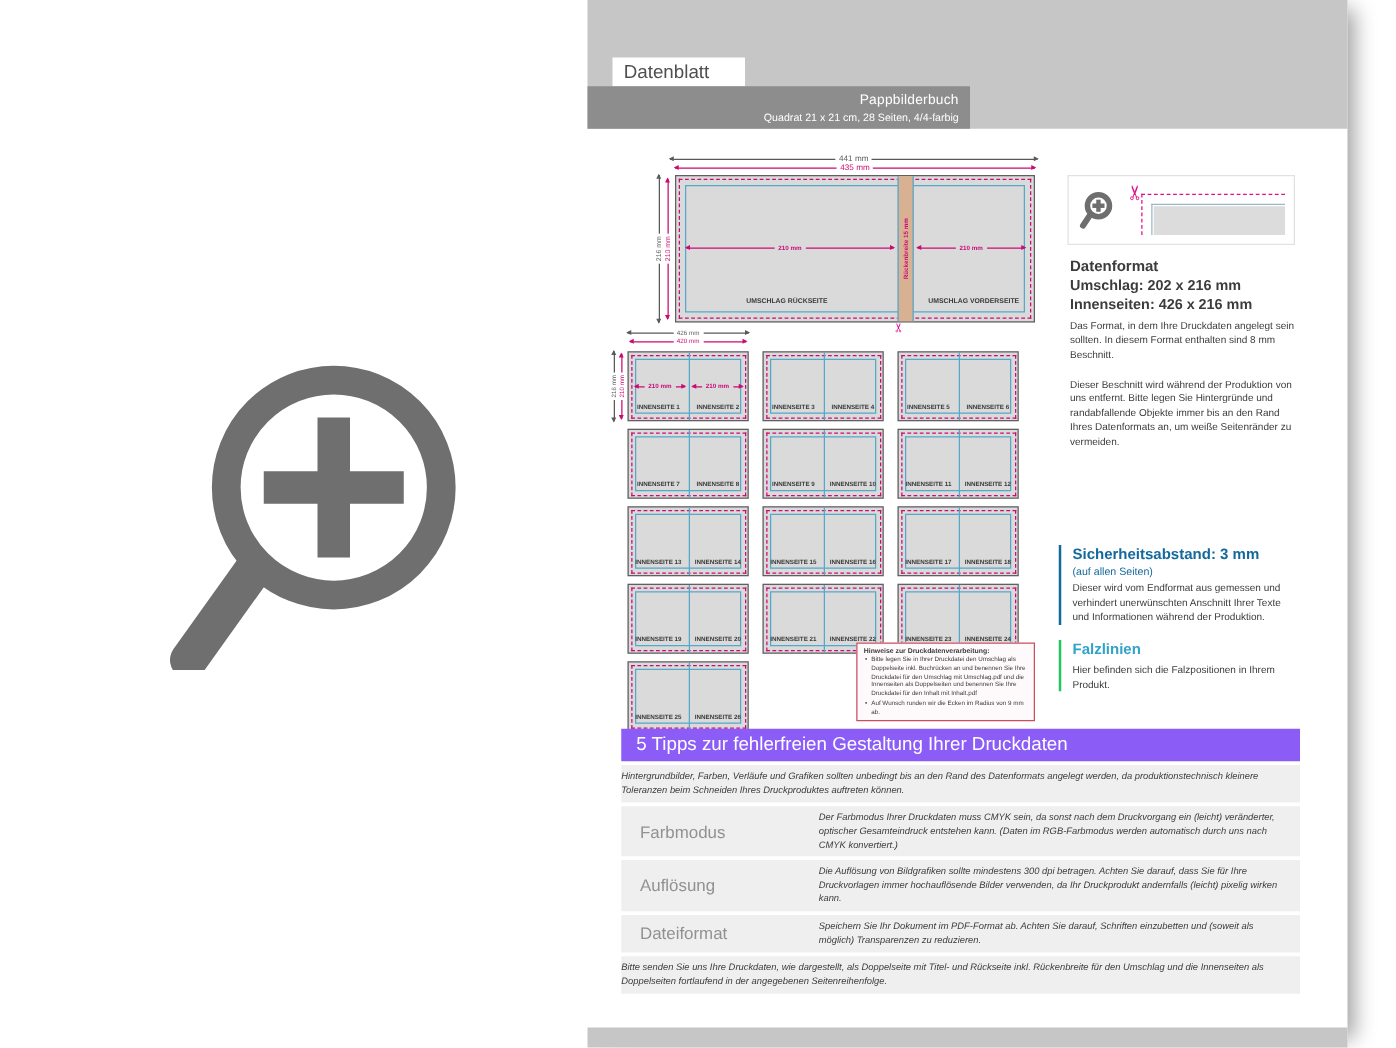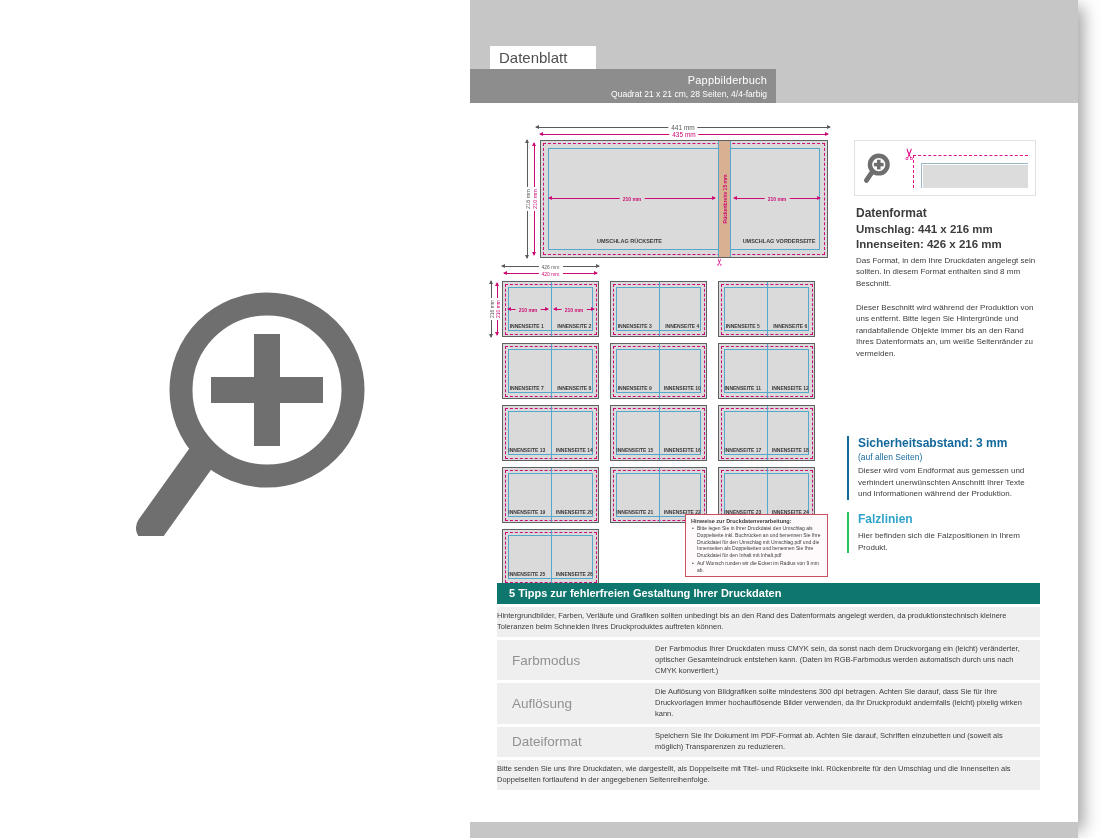--- a/index.html
+++ b/index.html
@@ -83,24 +83,24 @@
   .blk-daten{top:206px;}
   .blk-end{top:352px;border-left:2px dashed #cc0a74;}
   .blk-end h3,.blk-end .bold-line{color:#cc0a74;}
   .blk-sich{top:436px;border-left:2px solid #14699c;}
   .blk-sich h3{color:#14699c;}
   .blk-sich .sub{font-size:8.5px;color:#14699c;line-height:1.2;}
   .blk-falz{top:512px;border-left:2px solid #22c55e;}
   .blk-falz h3{color:#2fa3c9;}
   
   .tips{position:absolute;left:27px;top:583px;width:543px;}
-  .tips-header{background:#0f766e;color:#fff;font-size:11px;padding:4px 0 5px 12px;font-weight:bold;}
+  .tips-header{background:#8b5cf6;color:#fff;font-size:15px;padding:4px 0 5px 12px;}
   .trow{display:flex;background:#f0efef;margin-top:3px;}
   .tlabel{width:158px;min-width:158px;font-size:13.5px;color:#919191;display:flex;align-items:center;padding-left:15px;box-sizing:border-box;}
-  .ttext{font-size:7.5px;line-height:1.45;color:#3c3c3c;padding:4px 12px 4px 0;flex:1;}
+  .ttext{font-size:7.5px;line-height:1.45;color:#3c3c3c;padding:4px 12px 4px 0;flex:1;font-style:italic;}
 </style>
 </head>
 <body>
 
 <svg class="zoom-big" viewBox="0 0 230 250">
   <circle cx="132" cy="104" r="86" fill="none" stroke="#6f6f6f" stroke-width="23"></circle>
   <rect x="76" y="91" width="112" height="26" fill="#6f6f6f"></rect>
   <rect x="119" y="48" width="26" height="112" fill="#6f6f6f"></rect>
   <line x1="66" y1="172" x2="16" y2="242" stroke="#6f6f6f" stroke-width="30" stroke-linecap="round"></line>
 </svg>
@@ -293,21 +293,21 @@
       <div class="c-blue-h"></div>
       <div class="c-blue-v"></div>
       <div class="c-dash-h"></div>
       <div class="c-dash-v"></div>
       <span class="c-scissors">✂</span>
     </div>
   </div>
 
   <div class="block blk-daten">
     <h3>Datenformat</h3>
-    <div class="bold-line">Umschlag: 441 x 216 mm</div>
+    <div class="bold-line">Umschlag: 202 x 216 mm</div>
     <div class="bold-line">Innenseiten: 426 x 216 mm</div>
     <div class="body">Das Format, in dem Ihre Druckdaten angelegt sein sollten. In diesem Format enthalten sind 8 mm Beschnitt.</div>
     <div class="body" style="margin-top:12px;">Dieser Beschnitt wird während der Produktion von uns entfernt. Bitte legen Sie Hintergründe und randabfallende Objekte immer bis an den Rand Ihres Datenformats an, um weiße Seitenränder zu vermeiden.</div>
   </div>
 
 
   <div class="block blk-sich">
     <h3>Sicherheitsabstand: 3 mm</h3>
     <div class="sub">(auf allen Seiten)</div>
     <div class="body">Dieser wird vom Endformat aus gemessen und verhindert unerwünschten Anschnitt Ihrer Texte und Informationen während der Produktion.</div>

